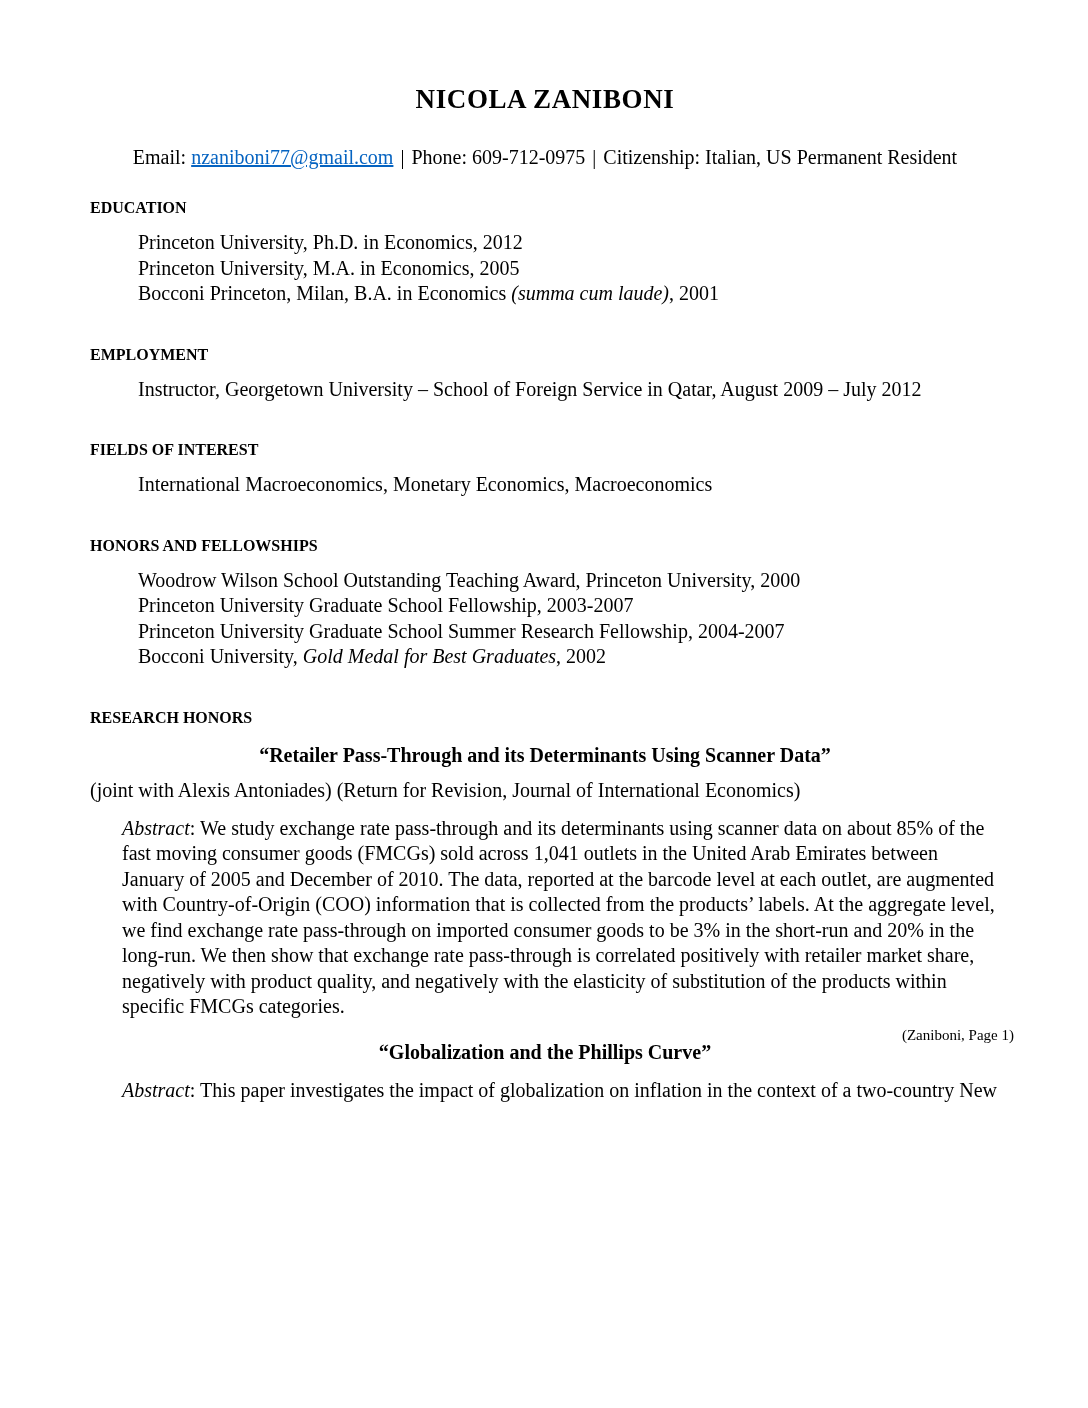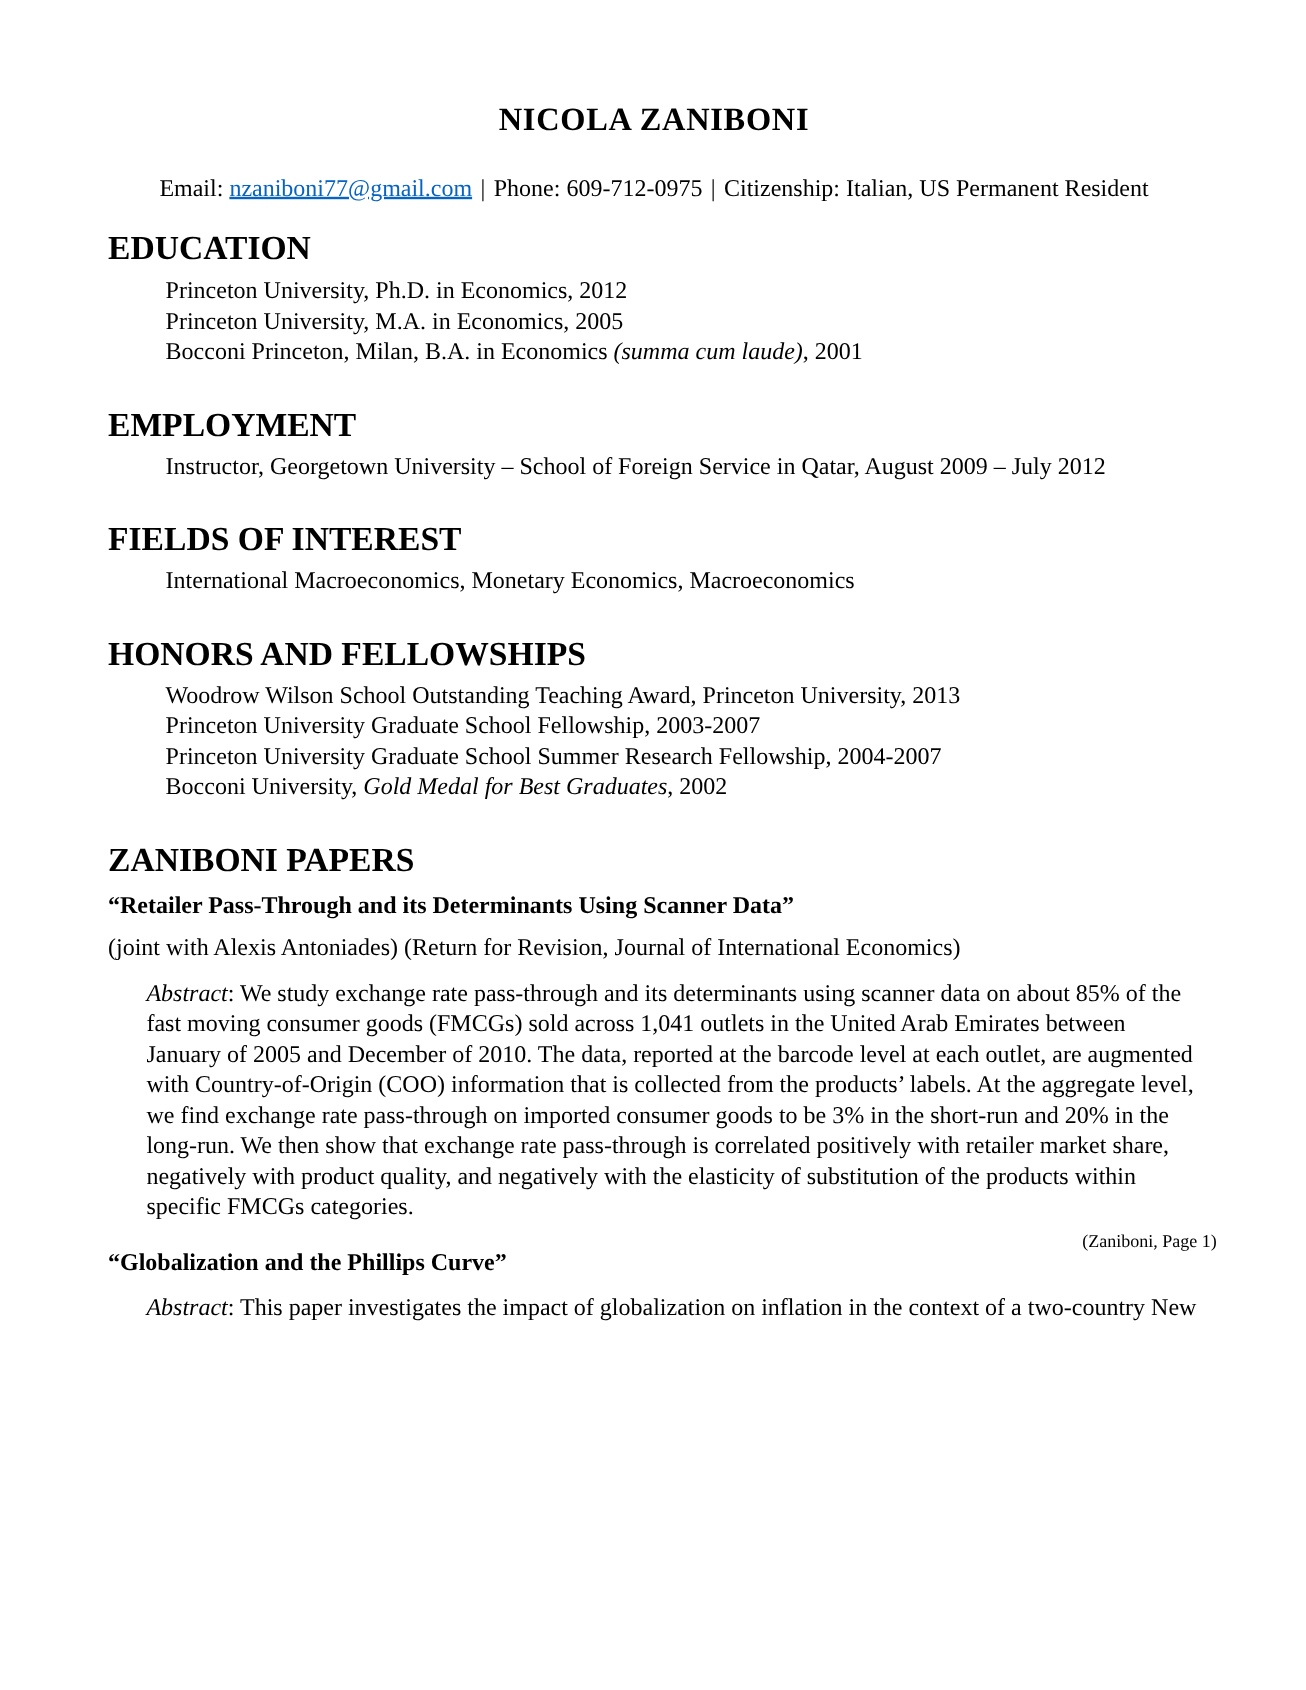--- a/index.html
+++ b/index.html
@@ -28,33 +28,34 @@
     margin: 0;
     line-height: 25px;
     white-space: nowrap;
   }
   .contact .sep { padding: 0 7px; }
   a.email {
     text-decoration: underline;
     cursor: pointer;
   }
   h2.section-heading {
-    font-size: 28px;
+    font-size: 16px;
     font-weight: bold;
     margin: 36px 0 11px 0;
     line-height: 23px;
   }
   h2.first { margin-top: 26px; }
   .indent { margin-left: 48px; }
   .line { line-height: 25.5px; }
   .it { font-style: italic; }
   .paper-title {
     font-weight: bold;
     margin: 14px 0 0 0;
     line-height: 25px;
+    text-align: center;
   }
   .paper-title.second { margin-top: 20px; }
   .byline { margin: 10px 0 0 0; line-height: 25px; }
   .abstract {
     margin: 13px 0 0 0;
     padding-left: 32px;
     line-height: 25.5px;
     text-align: left;
   }
   .page-footer {
@@ -95,29 +96,29 @@
   <section>
     <h2 class="section-heading">FIELDS OF INTEREST</h2>
     <div class="indent">
       <div class="line"><span>International Macroeconomics, Monetary Economics, Macroeconomics</span><span class="it"></span><span></span></div>
     </div>
   </section>
 
   <section>
     <h2 class="section-heading">HONORS AND FELLOWSHIPS</h2>
     <div class="indent">
-      <div class="line"><span>Woodrow Wilson School Outstanding Teaching Award, Princeton University, 2013</span><span class="it"></span><span></span></div>
+      <div class="line"><span>Woodrow Wilson School Outstanding Teaching Award, Princeton University, 2000</span><span class="it"></span><span></span></div>
       <div class="line"><span>Princeton University Graduate School Fellowship, 2003-2007</span><span class="it"></span><span></span></div>
       <div class="line"><span>Princeton University Graduate School Summer Research Fellowship, 2004-2007</span><span class="it"></span><span></span></div>
       <div class="line"><span>Bocconi University, </span><span class="it">Gold Medal for Best Graduates</span><span>, 2002</span></div>
     </div>
   </section>
 
   <section>
-    <h2 class="section-heading">ZANIBONI PAPERS</h2>
+    <h2 class="section-heading">RESEARCH HONORS</h2>
 
     <div>
       <div class="paper-title">“Retailer Pass-Through and its Determinants Using Scanner Data”</div>
       <div class="byline">(joint with Alexis Antoniades) (Return for Revision, Journal of International Economics)</div>
       <p class="abstract"><span class="it">Abstract</span><span>: We study exchange rate pass-through and its determinants using scanner data on about 85% of the fast moving consumer goods (FMCGs) sold across 1,041 outlets in the United Arab Emirates between January of 2005 and December of 2010. The data, reported at the barcode level at each outlet, are augmented with Country-of-Origin (COO) information that is collected from the products’ labels. At the aggregate level, we find exchange rate pass-through on imported consumer goods to be 3% in the short-run and 20% in the long-run. We then show that exchange rate pass-through is correlated positively with retailer market share, negatively with product quality, and negatively with the elasticity of substitution of the products within specific FMCGs categories.</span></p>
     </div>
 
     <div>
       <div class="paper-title second">“Globalization and the Phillips Curve”</div>
       <p class="abstract"><span class="it">Abstract</span><span>: This paper investigates the impact of globalization on inflation in the context of a two-country New Keynesian model. Three questions have been raised in the recent literature: Has globalization lowered long-run inflation? Has globalization affected short-run dynamics of inflation? Has globalization been a source of shocks for the inflation process? I frame these questions in terms of the effects of increased openness on different aspects of open-economy Phillips curves, considering different scenarios for the measure of inflation, and for the assumed export-pricing behavior of firms. The main qualitative prediction of the model is that globalization makes Phillips curves flatter. Quantitatively, the effects of globalization on inflation are modest: increased openness only slightly decreases the slope of Phillips curves, domestic factors are still the main determinants of inflation, and globalization does not lead to a substantial increase in the volatility of shocks to the inflation process.</span></p>

